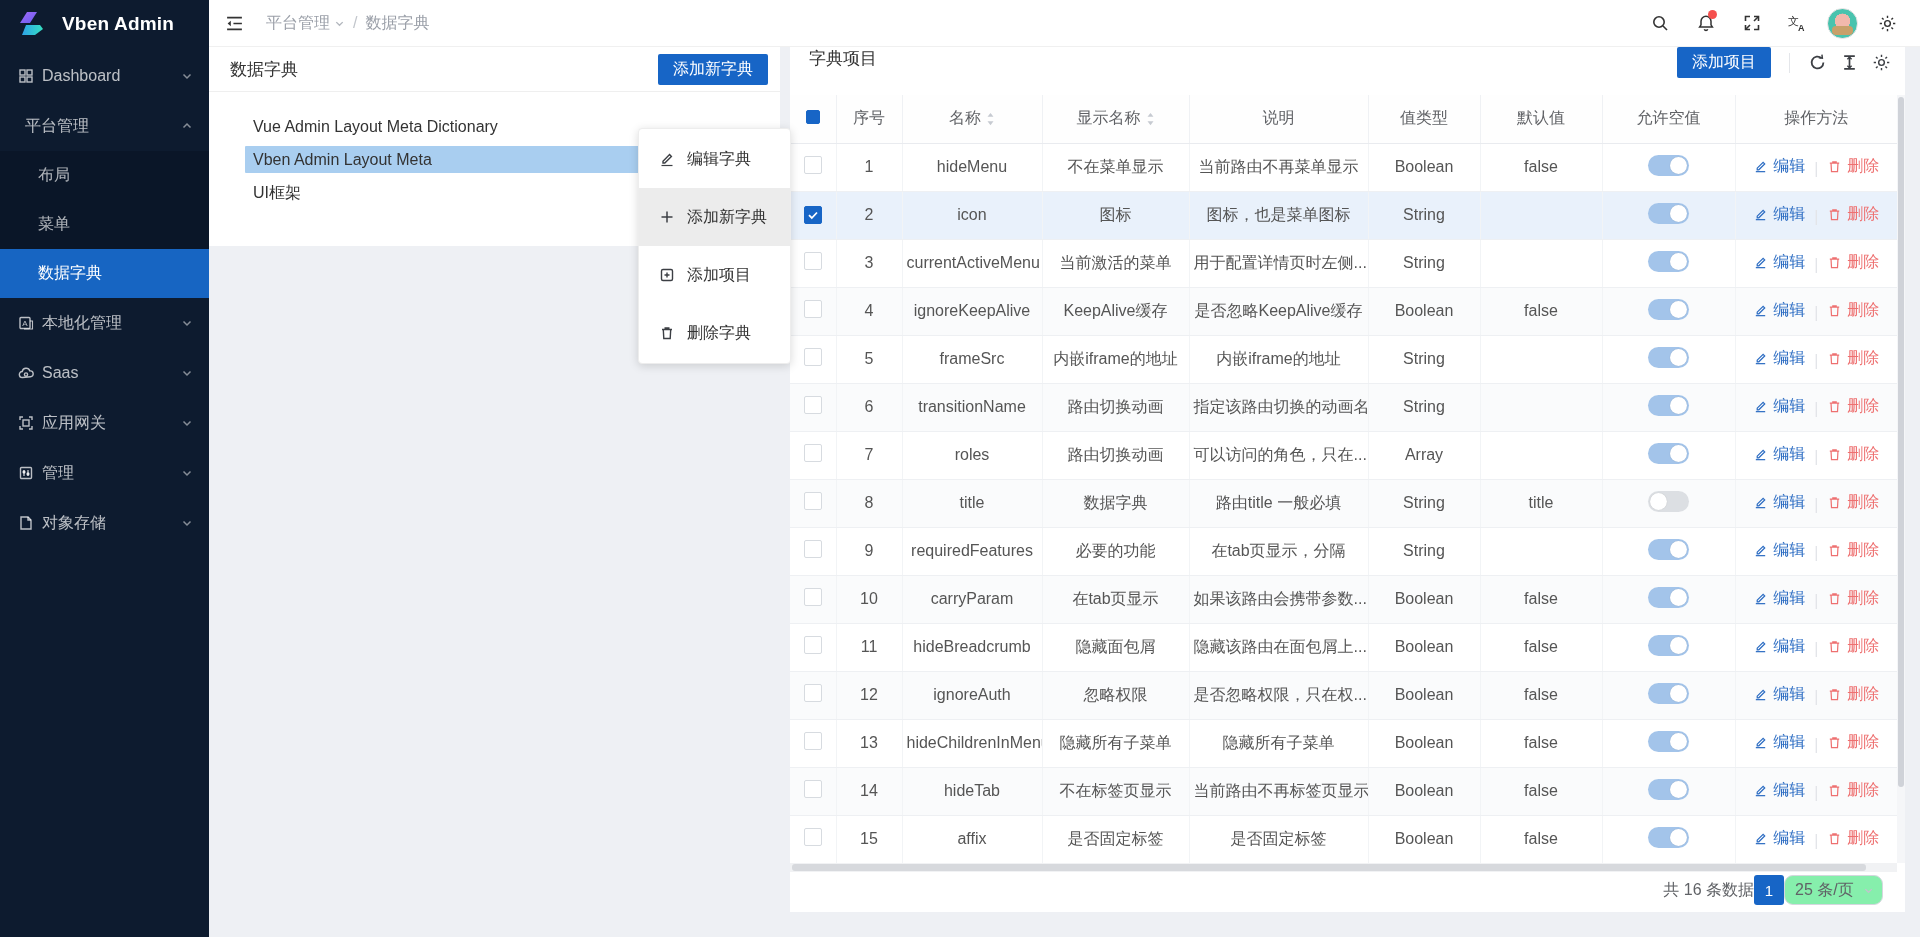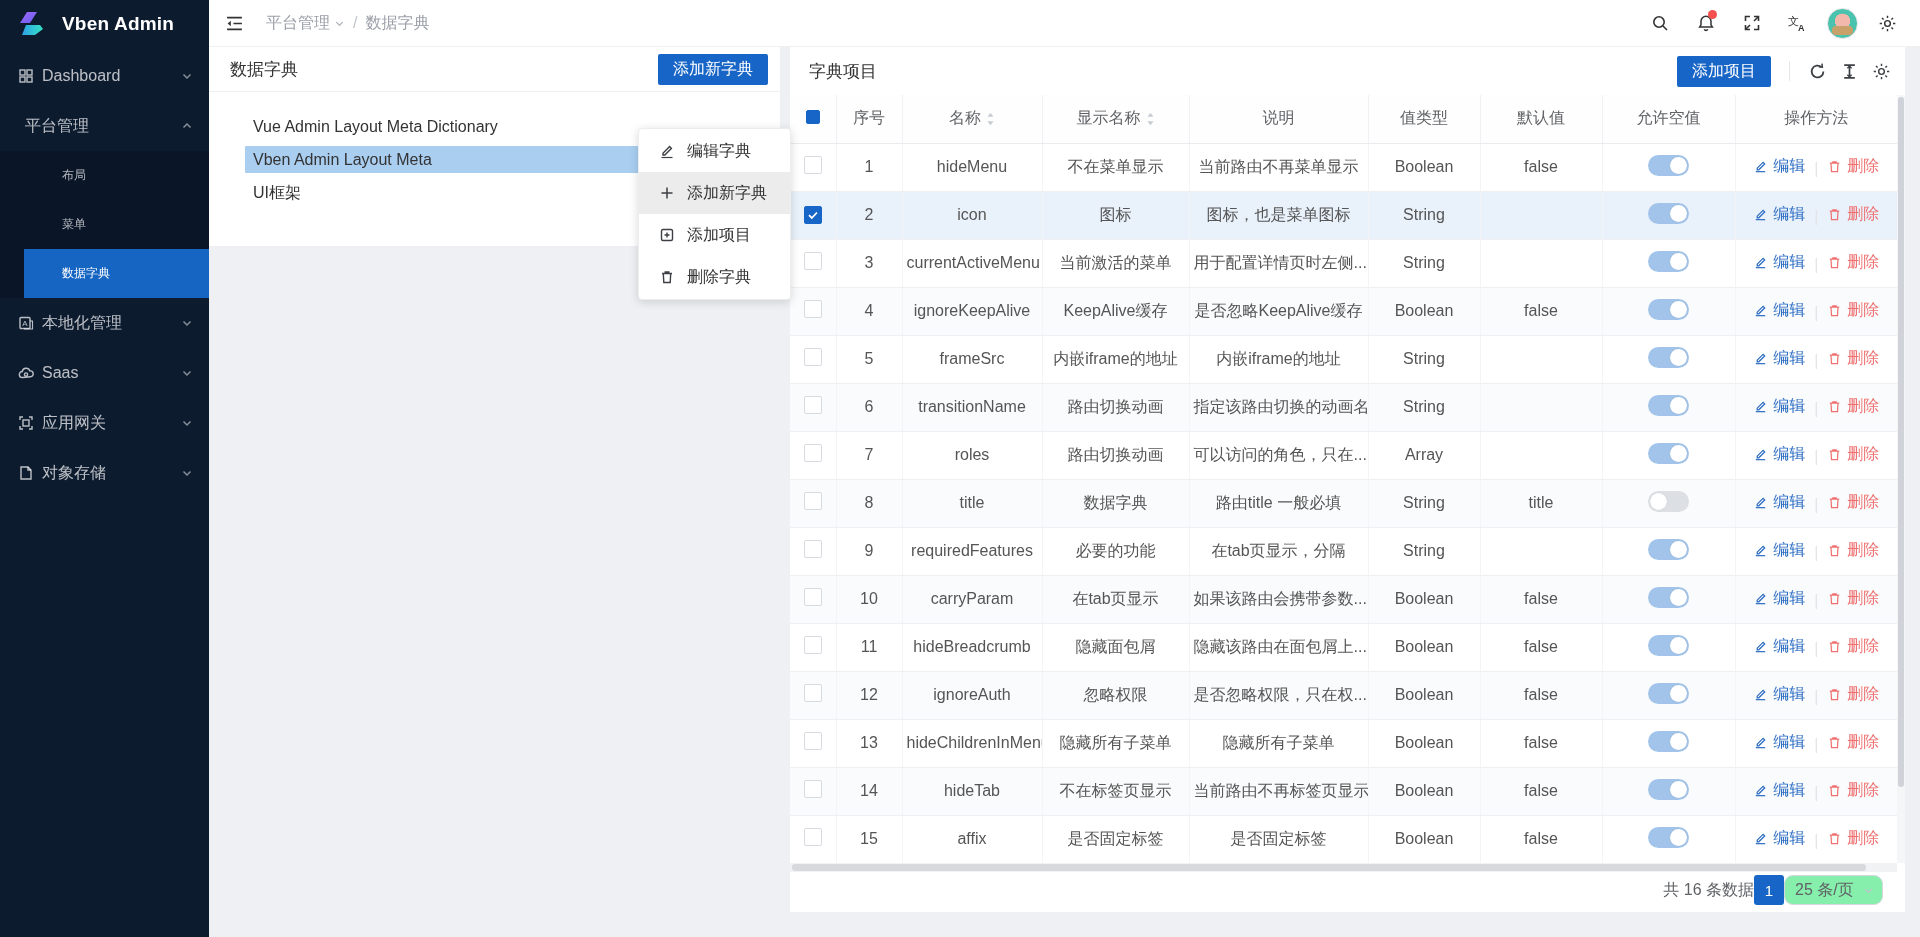--- a/index.html
+++ b/index.html
@@ -15,21 +15,21 @@
   .logo-row { height:47px; display:flex; align-items:center; gap:16px; padding-left:16px; }
   .logo-title { color:#fff; font-size:19px; font-weight:bold; letter-spacing:.2px; }
   .menu { padding-top:4px; }
   .m-item { height:50px; display:flex; align-items:center; padding:0 16px 0 18px;
     color:rgba(255,255,255,.72); font-size:16px; cursor:pointer; }
   .m-item .lbl { flex:1; margin-left:8px; white-space:nowrap; }
   .m-item.noicon .lbl { margin-left:7px; }
   .m-item .chev { color:rgba(255,255,255,.5); }
   .submenu { background:#0a1628; }
   .s-item { height:49px; display:flex; align-items:center; padding-left:38px;
-    color:rgba(255,255,255,.68); font-size:12px; cursor:pointer;margin-left:24px; }
+    color:rgba(255,255,255,.68); font-size:16px; cursor:pointer; }
   .s-item.active { background:#1765c2; color:#fff; }
 
   
   .topbar { position:absolute; left:209px; top:0; right:0; height:47px; background:#fff;
     border-bottom:1px solid #f0f0f0; display:flex; align-items:center; z-index:20; }
   .fold { margin-left:16px; color:#333; cursor:pointer; }
   .crumbs { display:flex; align-items:center; gap:8px; margin-left:22px;
     color:#9a9fa8; font-size:16px; }
   .crumb { display:flex; align-items:center; gap:4px; cursor:pointer; }
   .crumb-sep { color:#c2c6cc; }
@@ -53,21 +53,21 @@
   .btn-primary { background:#1765c6; color:#fff; border:none; border-radius:2px;
     height:31px; padding:0 15px; font-size:16px; cursor:pointer;
     font-family:inherit; }
   .dict-list { list-style:none; padding:21px 15px 34px 36px; }
   .dict-item { height:27px; line-height:27px; margin-bottom:6px; padding-left:8px;
     font-size:16px; color:#333; cursor:pointer; border-radius:1px; white-space:nowrap; }
   .dict-item.selected { background:#a9cef0; }
 
   .right-card { position:absolute; left:790px; top:47px; width:1115px; height:865px;
     background:#fff; }
-  .right-head { height:48px; display:flex; align-items:center; justify-content:space-between;
+  .right-head { height:48px; display:flex; align-items:flex-start; justify-content:space-between;
     padding:0 14px 0 19px;gap:13px; }
   .head-tools { display:flex; align-items:center; gap:14px; }
   .v-div { width:1px; height:20px; background:#e4e6ea; margin:0 4px; }
   .tool-ic { color:#3c3f44; cursor:pointer; }
 
   
   .table-wrap { position:absolute; left:0; right:8px; top:48px; }
   table { width:100%; border-collapse:collapse; table-layout:fixed; }
   th { height:48px; font-weight:normal; font-size:16px; color:#606266;
     border-bottom:1px solid #e9ebef; border-right:1px solid #eff1f4; background:#fefefe;
@@ -108,21 +108,21 @@
     display:flex; align-items:center; justify-content:center; font-size:15px; cursor:pointer; }
   .page-size { width:99px; height:30px; border:1px solid #d4d7de; border-radius:9px;
     display:flex; align-items:center; justify-content:space-between; padding:0 8px 0 10px;
     color:#606266; cursor:pointer; background:#86efac; }
   .page-size .chev { color:#c0c4cc; }
 
   
   .ctx-menu { position:absolute; left:638px; top:128px; width:153px; background:#fff;
     border-radius:4px; box-shadow:0 2px 10px rgba(0,0,0,.15); border:1px solid #ededed;
     z-index:40; padding:1px 0; }
-  .ctx-item { height:42px; display:flex; align-items:center; gap:12px; padding-left:20px;
+  .ctx-item { height:58px; display:flex; align-items:center; gap:12px; padding-left:20px;
     font-size:16px; color:#333; cursor:pointer; }
   .ctx-item.hover { background:#ececec; }
   .ctx-item .ic { color:#3c3f44; }
 </style>
 </head>
 <body>
 
 <aside class="sidebar">
   <div class="logo-row">
     <span class="ic">
@@ -203,20 +203,36 @@
         </span>
       </div>
       <div class="m-item">
         <span class="ic">
           <svg width="16" height="16" viewBox="0 0 16 16" fill="none" stroke="currentColor" stroke-width="1.4">
             <path d="M2 5V2h3M11 2h3v3M14 11v3h-3M5 14H2v-3"></path>
             <rect x="5" y="5" width="6" height="6"></rect>
           </svg>
         </span>
         <span class="lbl">应用网关</span>
+        <span class="chev ic">
+          <svg width="12" height="12" viewBox="0 0 12 12" fill="none" stroke="currentColor" stroke-width="1.5">
+            <path d="M2.5 4.5 6 8l3.5-3.5"></path>
+          </svg>
+        </span>
+      </div>
+      <div class="m-item">
+        <span class="ic">
+          <svg width="16" height="16" viewBox="0 0 16 16" fill="none" stroke="currentColor" stroke-width="1.4">
+            <rect x="2.5" y="2.5" width="11" height="11" rx="1"></rect>
+            <path d="M6 5v6M10 5v6"></path>
+            <circle cx="6" cy="7" r="1" fill="currentColor"></circle>
+            <circle cx="10" cy="9" r="1" fill="currentColor"></circle>
+          </svg>
+        </span>
+        <span class="lbl">管理</span>
         <span class="chev ic">
           <svg width="12" height="12" viewBox="0 0 12 12" fill="none" stroke="currentColor" stroke-width="1.5">
             <path d="M2.5 4.5 6 8l3.5-3.5"></path>
           </svg>
         </span>
       </div>
       <div class="m-item">
         <span class="ic">
           <svg width="16" height="16" viewBox="0 0 16 16" fill="none" stroke="currentColor" stroke-width="1.4">
             <path d="M3 2h7l3 3v9H3z"></path>

